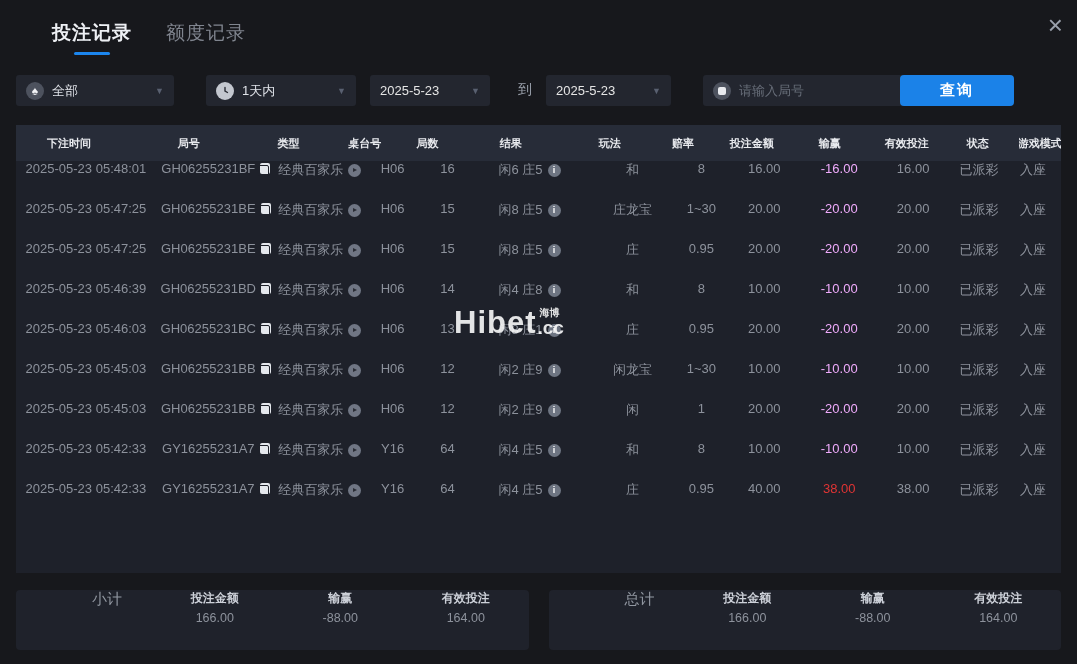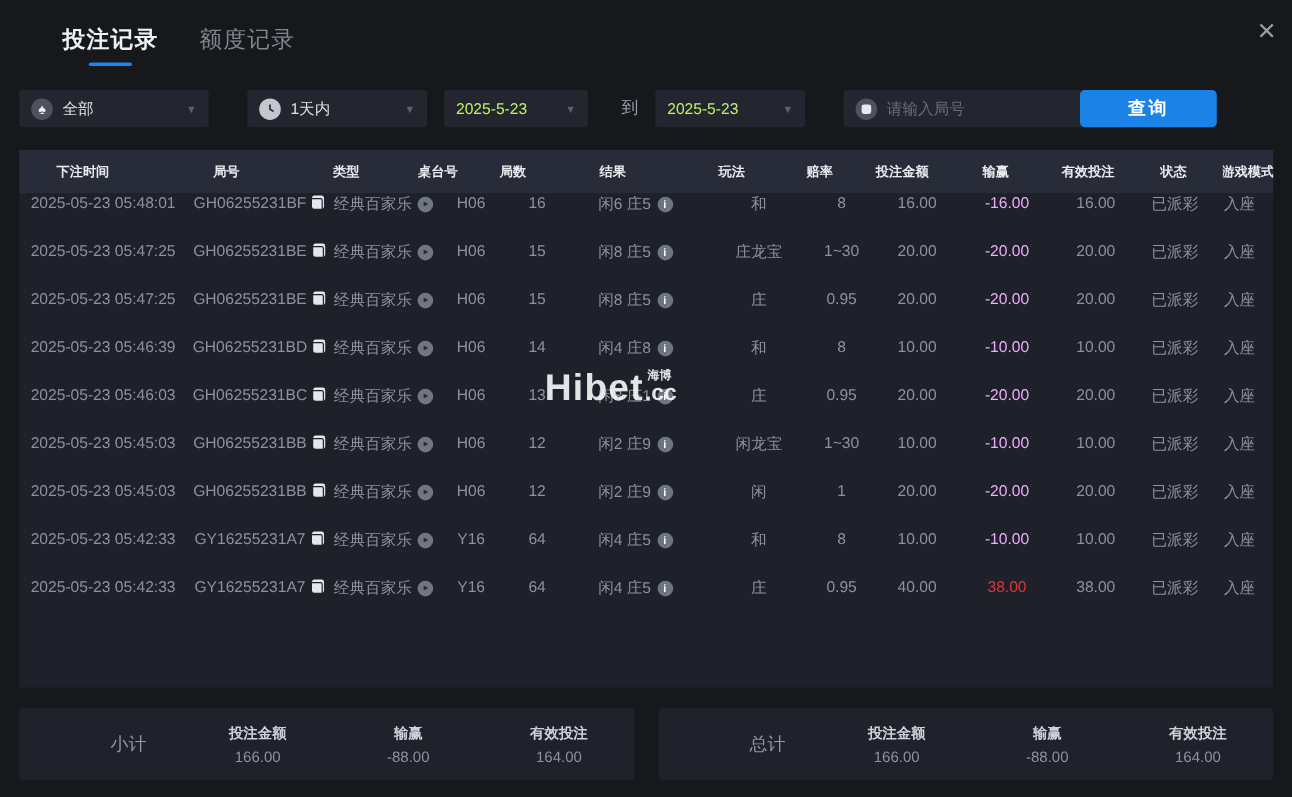--- a/index.html
+++ b/index.html
@@ -20,21 +20,21 @@
   
   .filters { position:absolute; top:75px; left:0; right:0; height:31px; }
   .fctrl { position:absolute; height:31px; background:#23262f; border-radius:3px;
     display:flex; align-items:center; padding:0 10px; font-size:13px; color:#dfe2e8; }
   .caret { position:absolute; right:10px; font-size:9px; color:#596070; }
   .circle-ic { width:18px; height:18px; border-radius:50%; background:#4d525e;
     display:inline-flex; align-items:center; justify-content:center; margin-right:8px;
     flex:0 0 18px; }
   .spade-g { color:#f2f3f6; font-size:12px; line-height:1; }
   .dice-g { width:8px; height:8px; background:#e8eaee; border-radius:2px; }
-  .date-text { color:#bef264; }
+  .date-text { color:#e5e5e5; }
   .to-label { position:absolute; left:518px; top:6px; font-size:14px; color:#9aa0ab; }
   .search-box input { background:transparent; border:none; outline:none; color:#dfe2e8;
     font-size:13px; width:130px; font-family:inherit; }
   .search-box input::placeholder { color:#676d78; }
   .query-btn { position:absolute; left:900px; width:114px; height:31px; border:none;
     border-radius:4px; background:#1b82e8; color:#fff; font-size:15px; font-weight:bold;
     cursor:pointer; font-family:inherit; letter-spacing:2px; }
   
   .table-wrap { position:absolute; left:16px; top:125px; width:1045px; height:448px;
     background:#1e212a; }
@@ -66,21 +66,21 @@
     display:flex; align-items:flex-end; pointer-events:none; }
   .wm-brand { font-size:31px; font-weight:800; letter-spacing:1px; line-height:1; }
   .wm-tail { position:relative; margin-left:1px; }
   .wm-cc { font-size:19px; font-weight:800; line-height:1; }
   .wm-cn { position:absolute; top:-12px; left:2px; font-size:10px; font-weight:bold;
     white-space:nowrap; }
   
   .summary { position:absolute; top:590px; left:16px; right:16px; height:60px;
     display:flex; gap:20px; }
   .sum-card { flex:1; background:#1f222b; border-radius:4px; display:flex;
-    align-items:center; padding-left:76px; }
+    align-items:flex-start; padding-left:76px; }
   .sum-label { font-size:15px; color:#9298a2; width:60px; }
   .sum-group { flex:1; text-align:center; }
   .sum-k { font-size:12px; font-weight:bold; color:#ccd0d8; }
   .sum-v { font-size:12.5px; color:#8d929c; margin-top:4px; }
 </style>
 </head>
 <body>
 
 <div class="titlebar">
   <div class="tabs">

